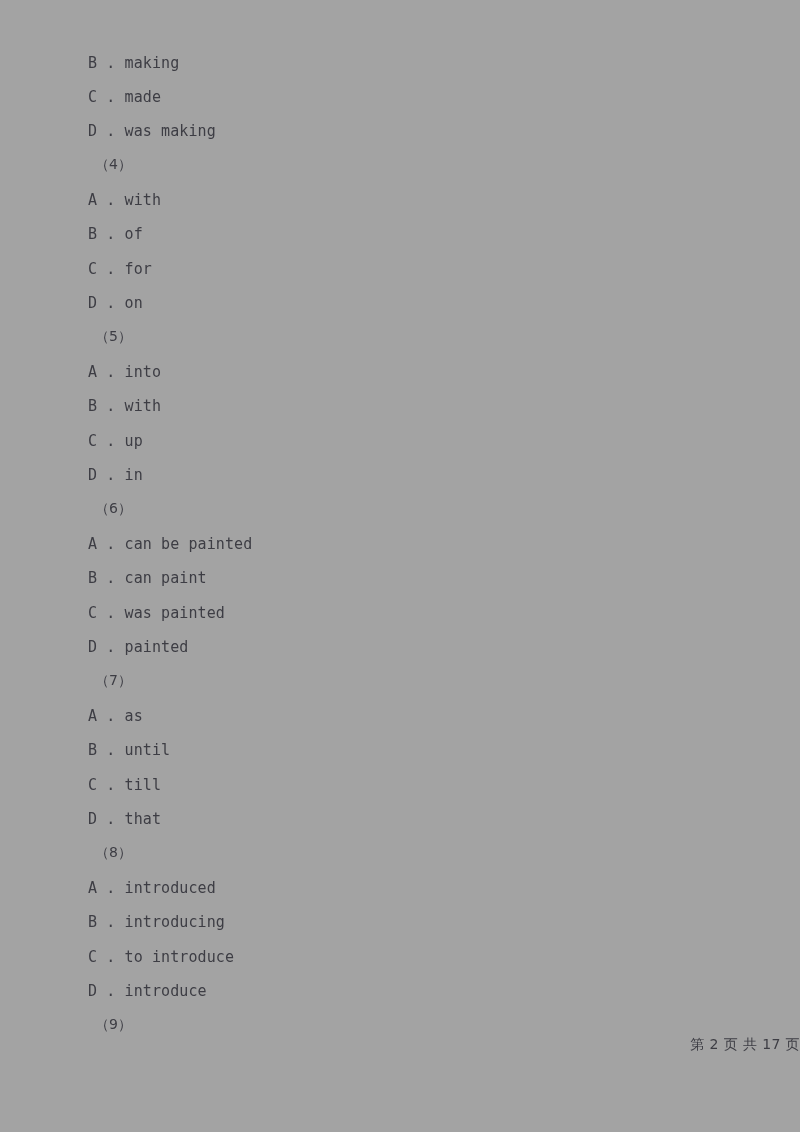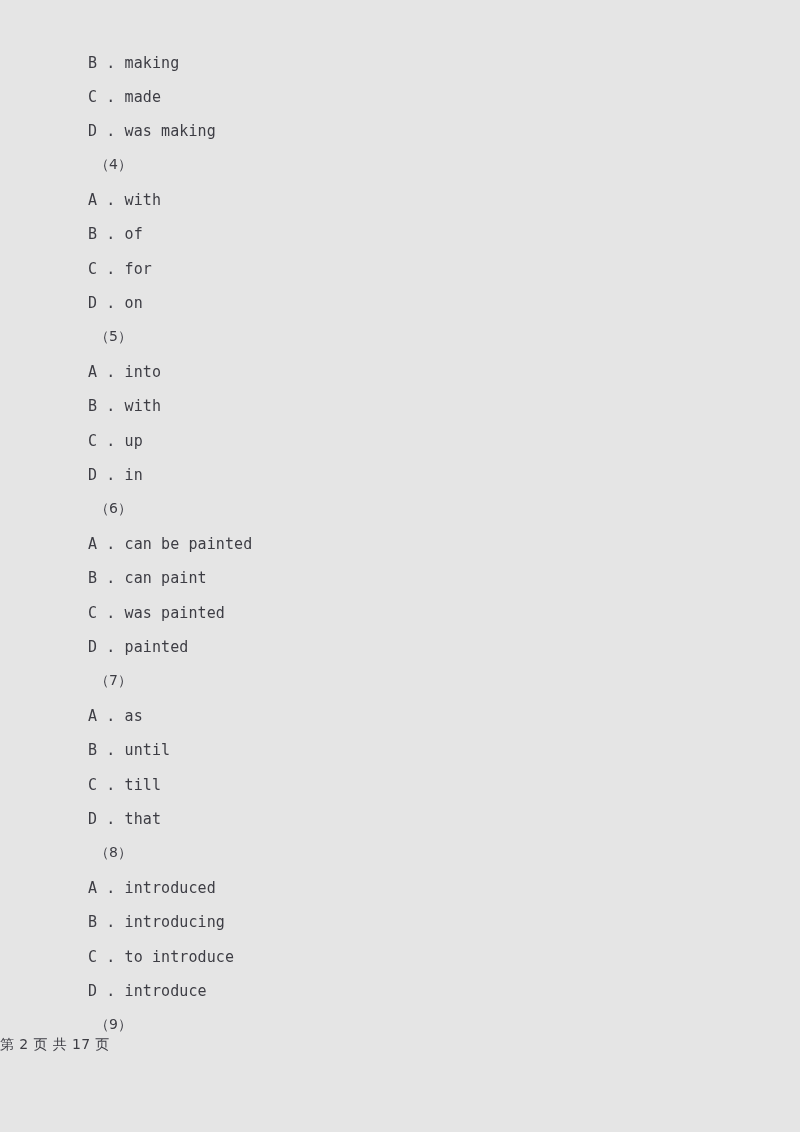--- a/index.html
+++ b/index.html
@@ -8,21 +8,21 @@
     padding: 0;
     background: #ffffff;
   }
   body {
     font-family: "DejaVu Sans Mono", "Liberation Mono", monospace;
   }
   #page {
     position: relative;
     width: 800px;
     height: 1132px;
-    background: #e5e5e5;
+    background: #a3a3a3;
     overflow: hidden;
   }
   .content {
     position: absolute;
     left: 0;
     top: 0;
     width: 800px;
   }
   .line {
     position: absolute;
@@ -44,21 +44,21 @@
     padding-left: 95px;
     color: #3d3d44;
     font-family: "DejaVu Sans", "Liberation Sans", sans-serif;
     font-size: 14px;
   }
   .footer {
     position: absolute;
     left: 0;
     top: 1034px;
     width: 800px;
-    text-align: left;
+    text-align: right;
     font-size: 14px;
     line-height: 20px;
     color: #3d3d44;
     white-space: pre;
     font-family: "DejaVu Sans", "Liberation Sans", sans-serif;
     letter-spacing: 0.4px;
   }
 </style>
 </head>
 <body>

